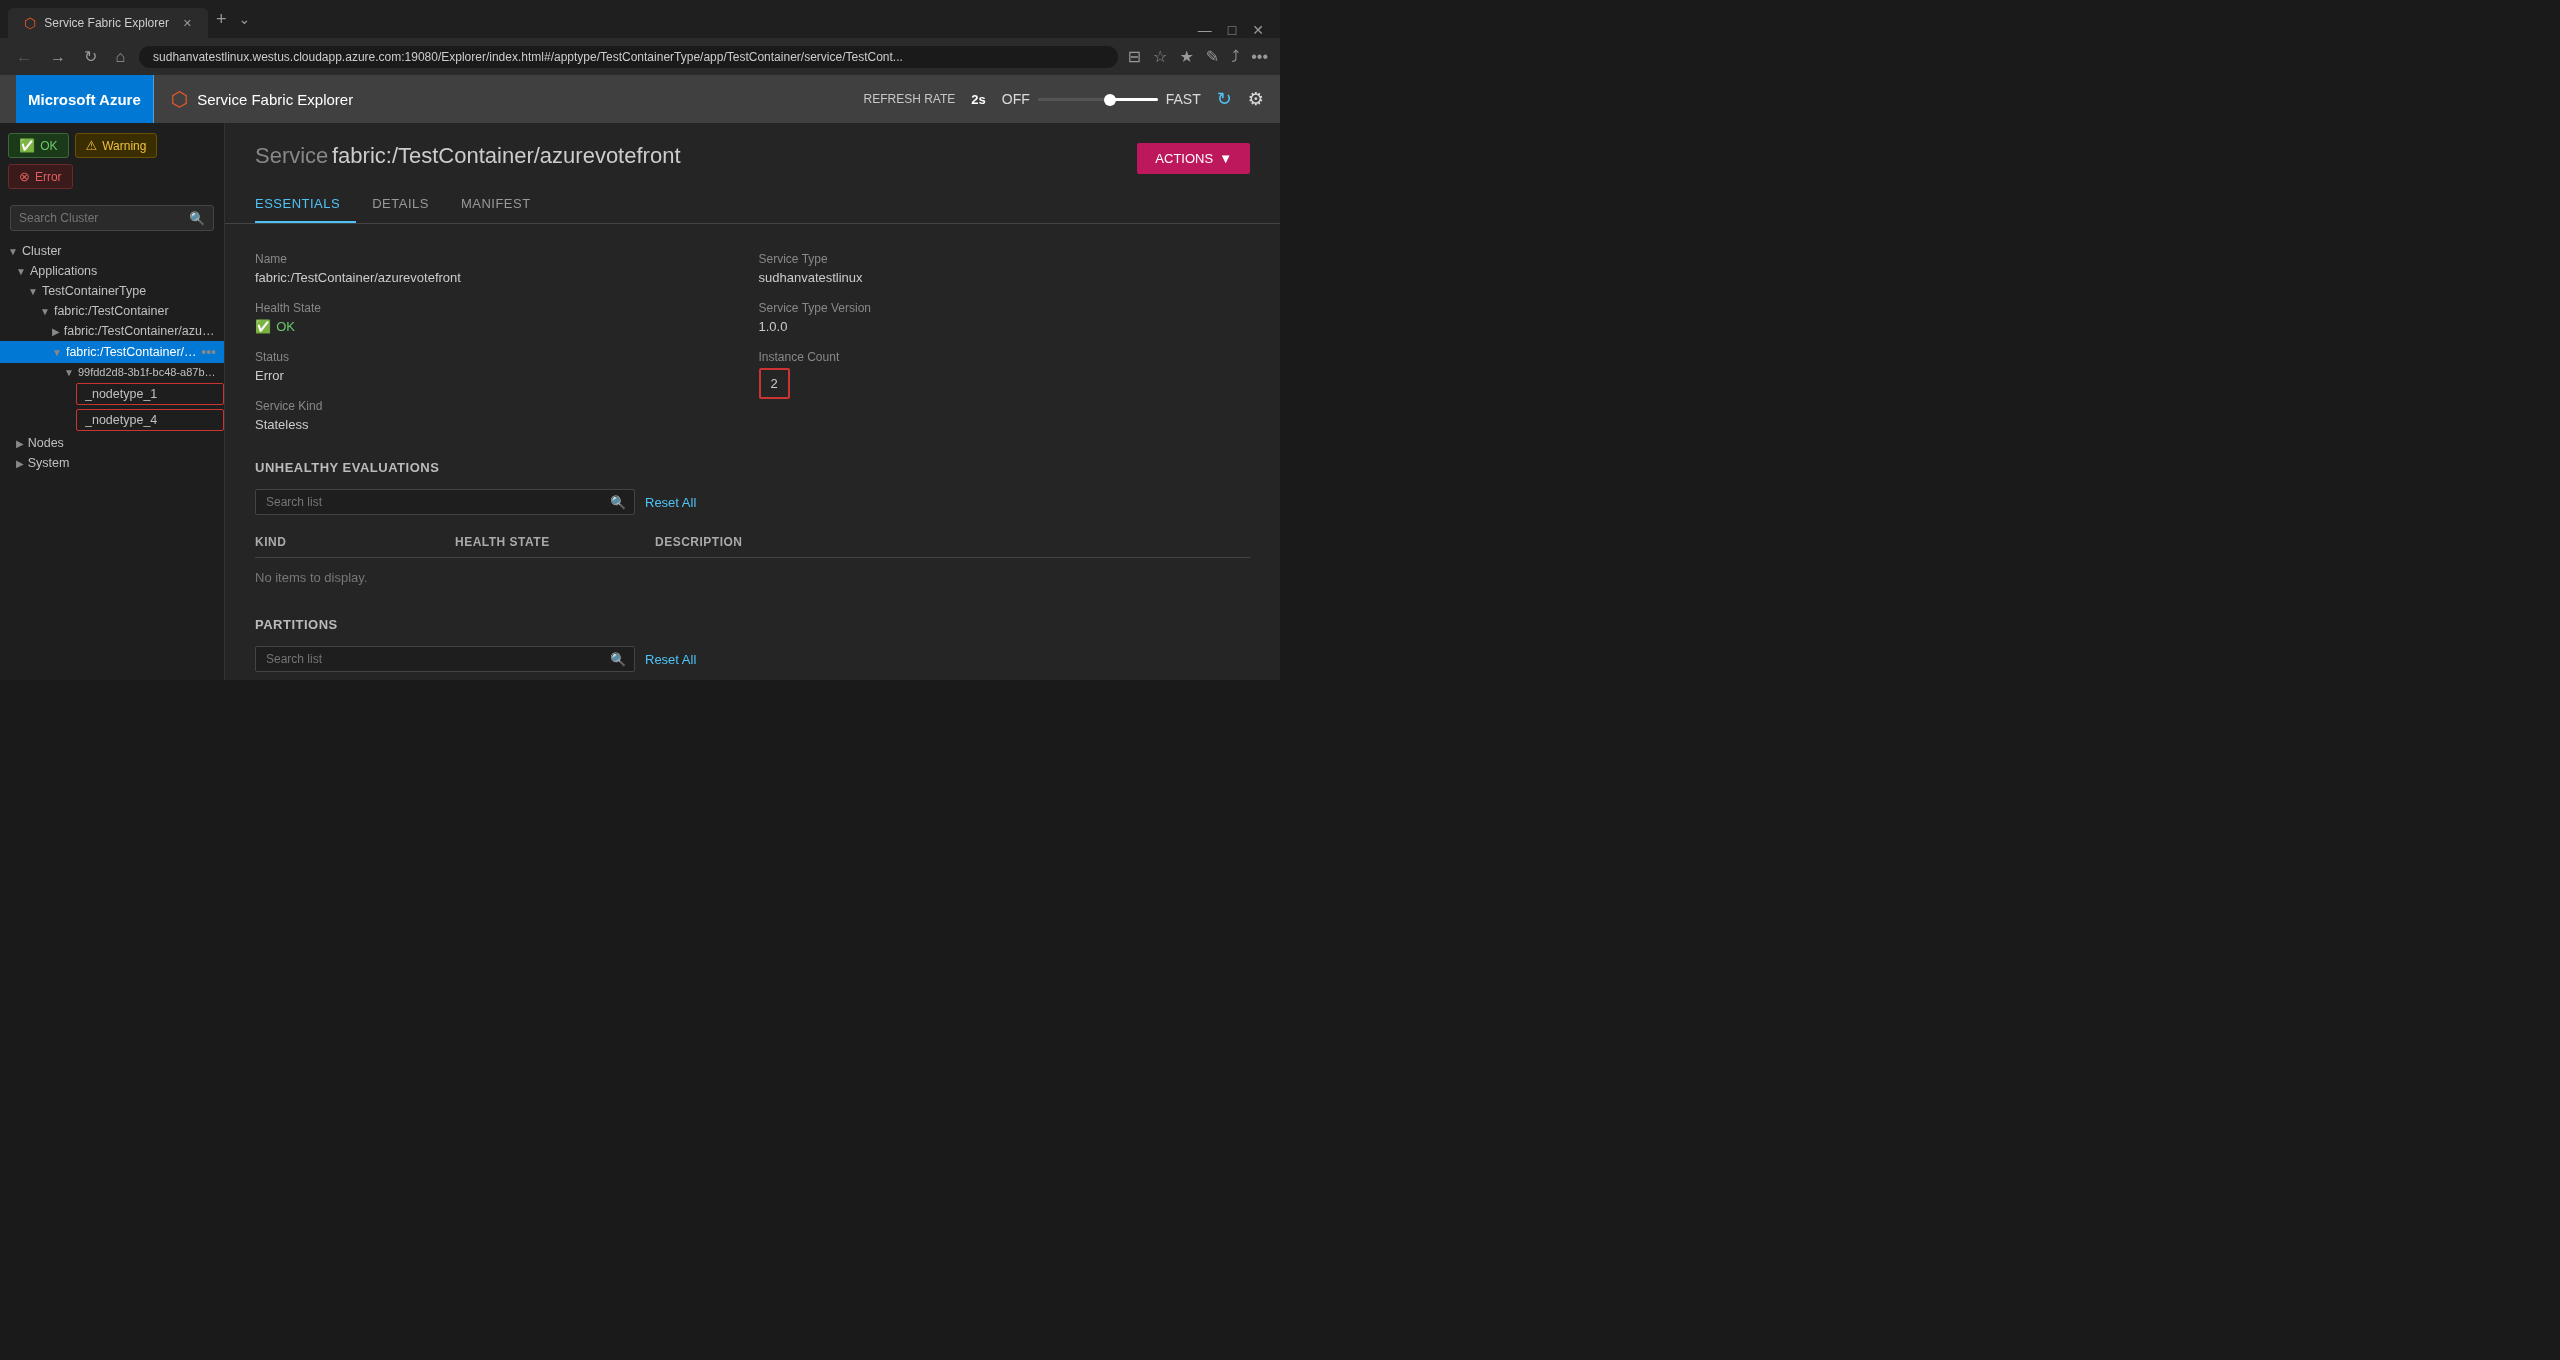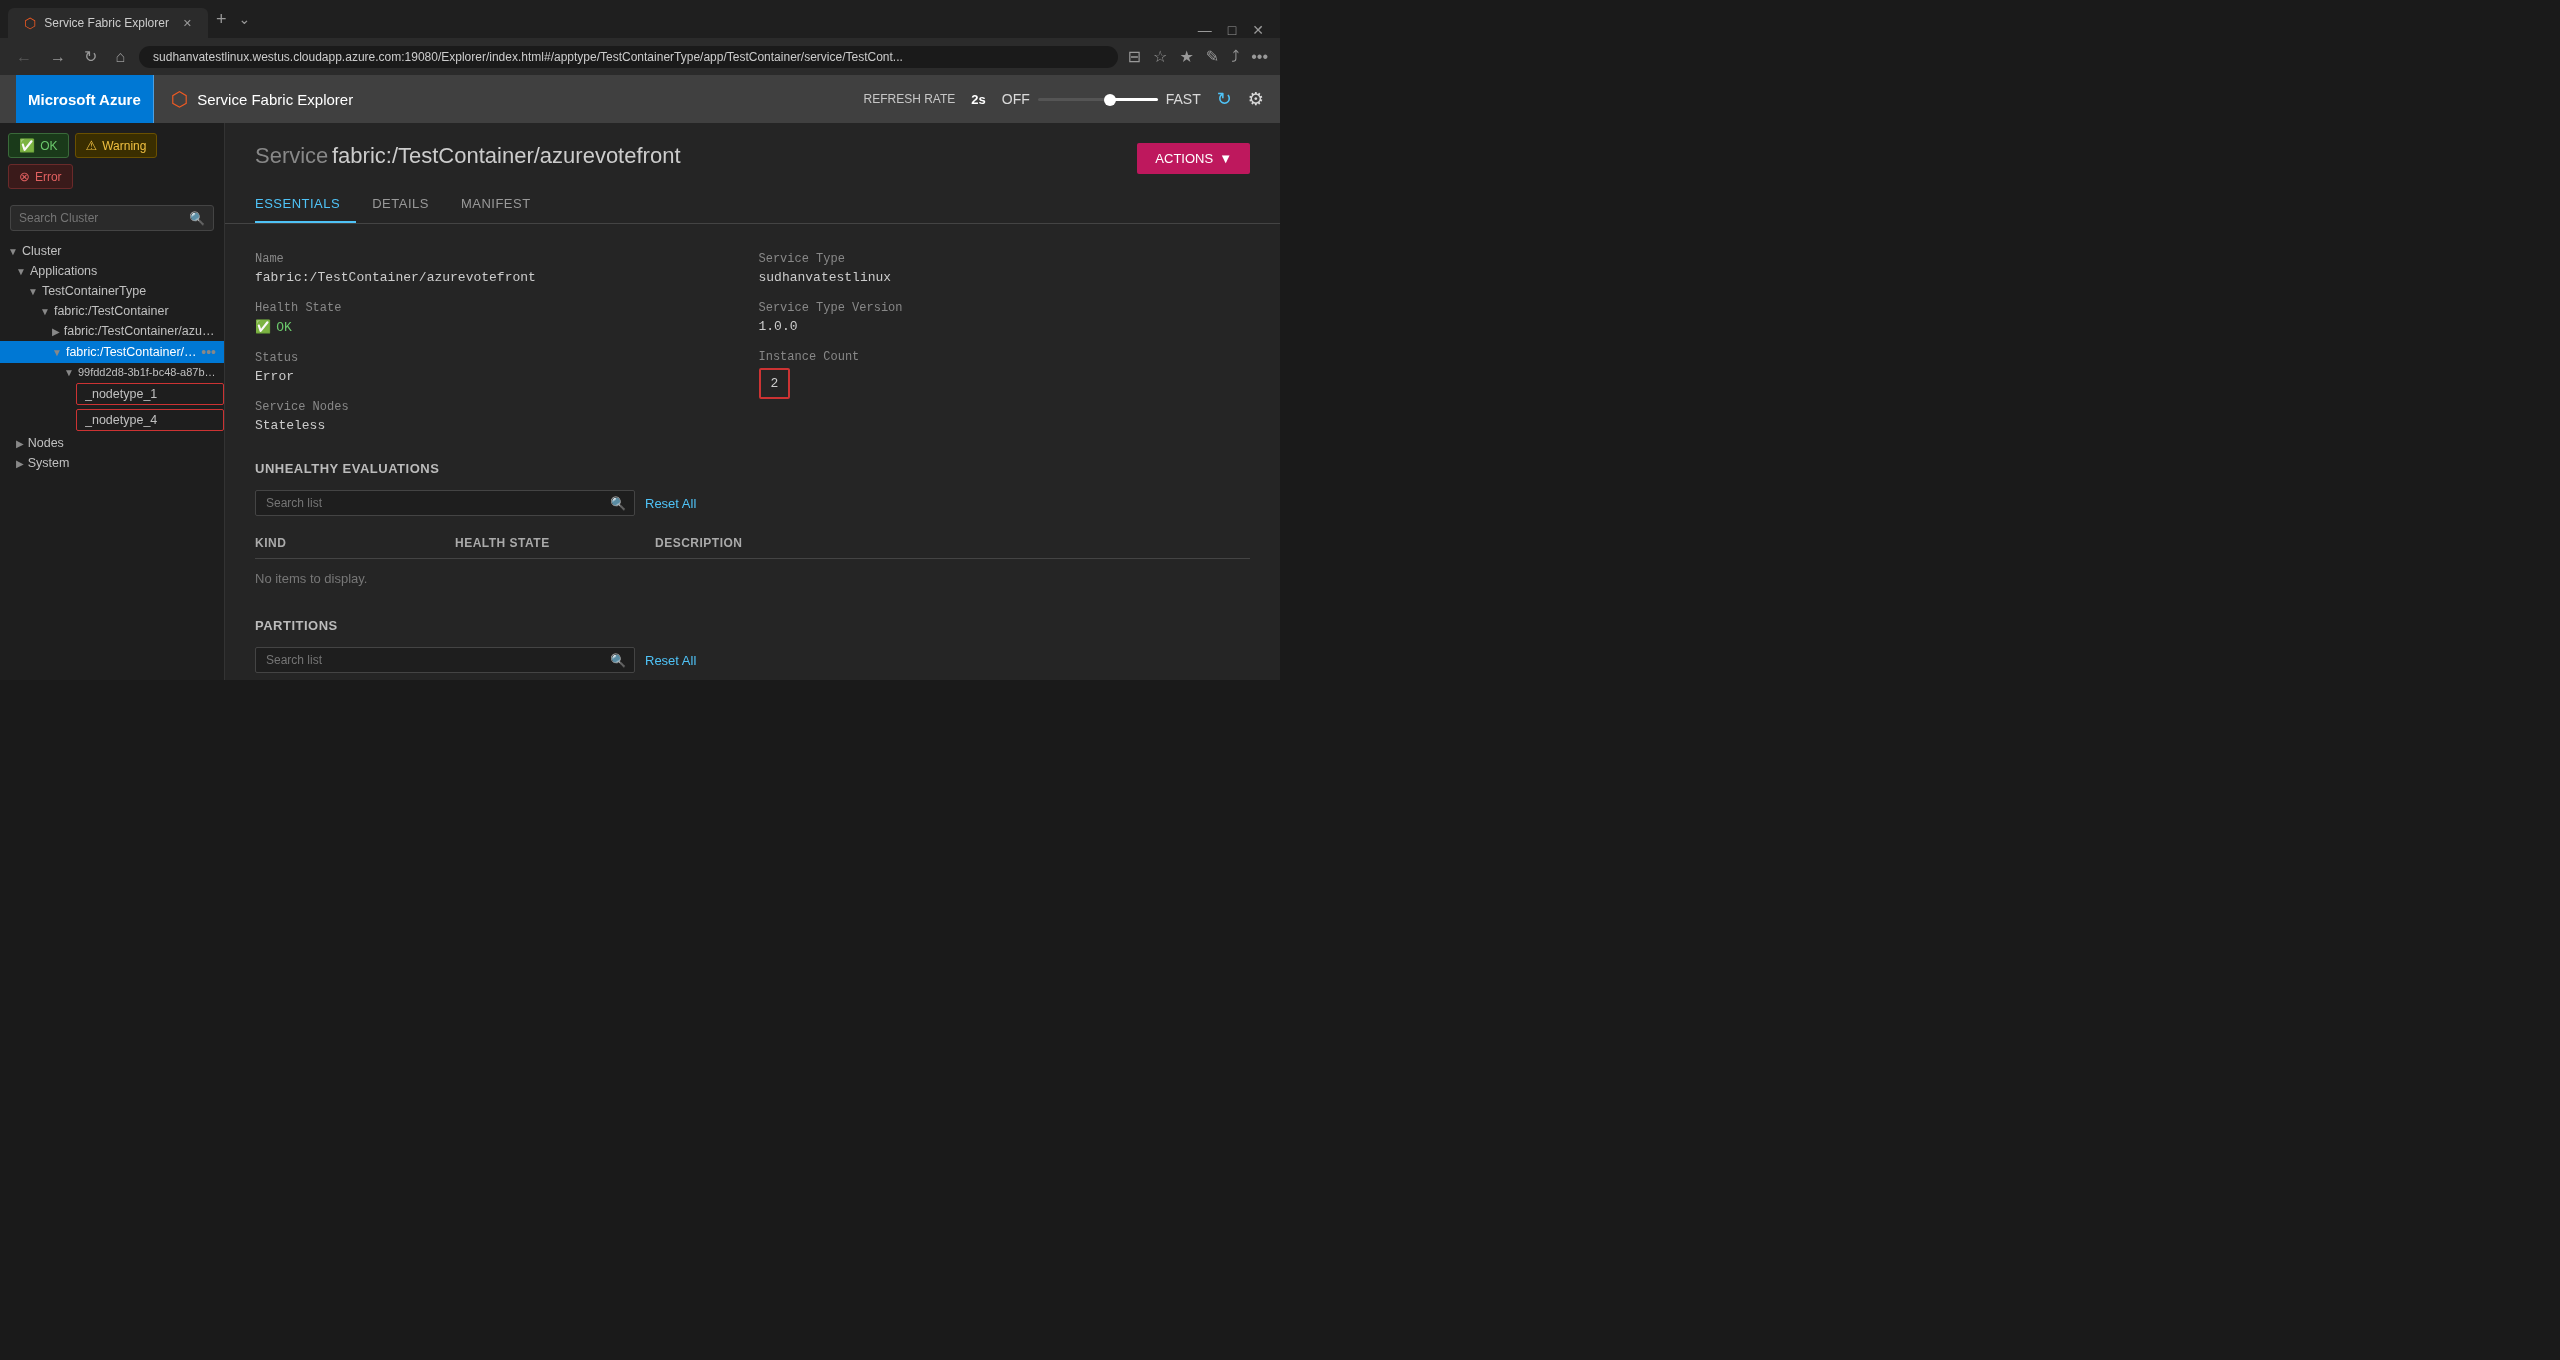--- a/index.html
+++ b/index.html
@@ -75,21 +75,21 @@
     .service-title { color: #888; font-size: 22px; font-weight: 300; }
     .service-name { color: #ccc; font-size: 22px; font-weight: 300; }
     .actions-btn { background: #be185d; color: white; border: none; padding: 8px 18px; font-size: 13px; cursor: pointer; display: flex; align-items: center; gap: 6px; border-radius: 2px; flex-shrink: 0; }
 
     
     .tab-nav { display: flex; padding: 0 30px; margin-top: 12px; border-bottom: 1px solid #444; }
     .tab-nav-item { padding: 10px 16px 10px 0; margin-right: 16px; font-size: 13px; cursor: pointer; color: #999; text-transform: uppercase; font-weight: 500; letter-spacing: 0.5px; }
     .tab-nav-item.active { color: #4fc3f7; border-bottom: 2px solid #4fc3f7; }
 
     
-    .essentials { padding: 20px 30px; display: grid; grid-template-columns: 1fr 1fr; gap: 12px; font-family: Liberation Mono, monospace; }
+    .essentials { padding: 20px 30px; display: grid; grid-template-columns: 1fr 1fr; gap: 12px; }
     .field-group { padding: 8px 0; }
     .field-label { color: #888; font-size: 12px; margin-bottom: 4px; }
     .field-value { color: #ccc; font-size: 13px; }
     .field-value.ok { color: #6bc86b; display: flex; align-items: center; gap: 5px; }
     .instance-count-box { border: 2px solid #cc3333; border-radius: 2px; padding: 6px 10px; display: inline-block; }
 
     
     .section { padding: 0 30px 20px; }
     .section-title { font-size: 13px; font-weight: 600; color: #bbb; text-transform: uppercase; letter-spacing: 0.5px; margin-bottom: 14px; }
     .search-bar { display: flex; align-items: center; gap: 10px; margin-bottom: 12px; }
@@ -282,21 +282,21 @@
           <div class="field-value ok">
             <span>✅</span>
             <span>OK</span>
           </div>
         </div>
         <div class="field-group">
           <div class="field-label">Status</div>
           <div class="field-value">Error</div>
         </div>
         <div class="field-group">
-          <div class="field-label">Service Nodes</div>
+          <div class="field-label">Service Kind</div>
           <div class="field-value">Stateless</div>
         </div>
       </div>
 
       <div>
         <div class="field-group">
           <div class="field-label">Service Type</div>
           <div class="field-value">sudhanvatestlinux</div>
         </div>
         <div class="field-group">

